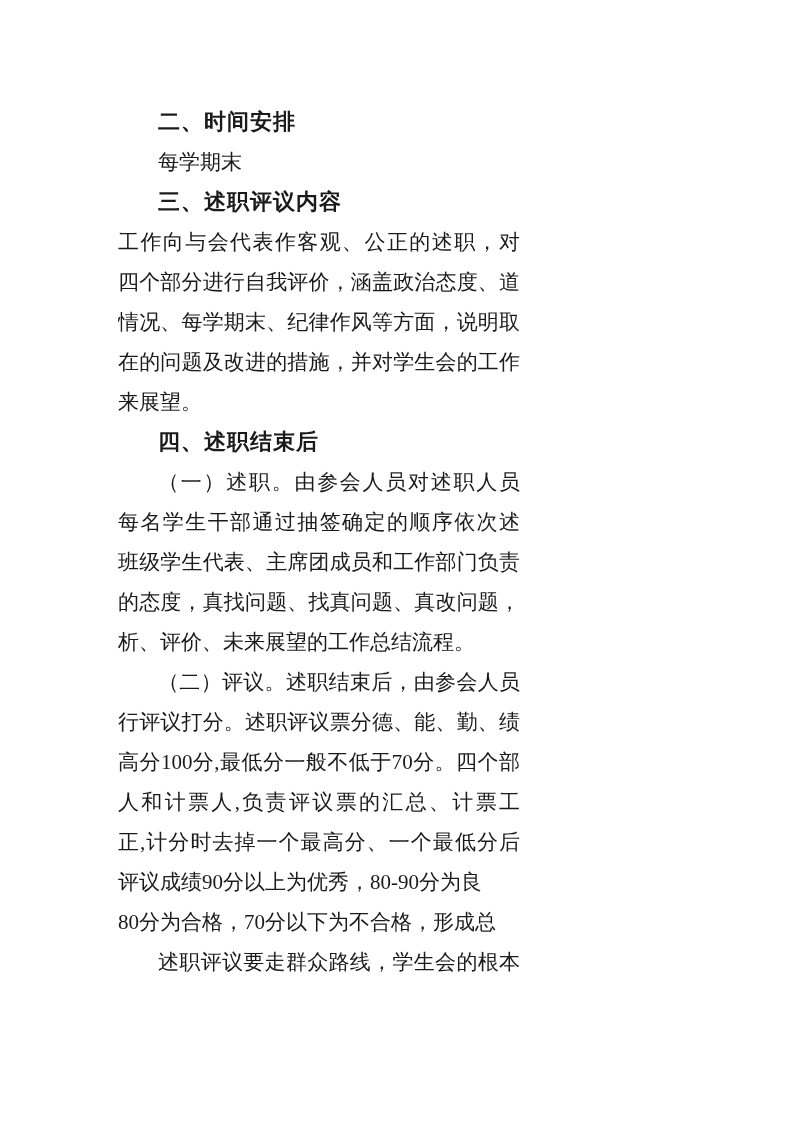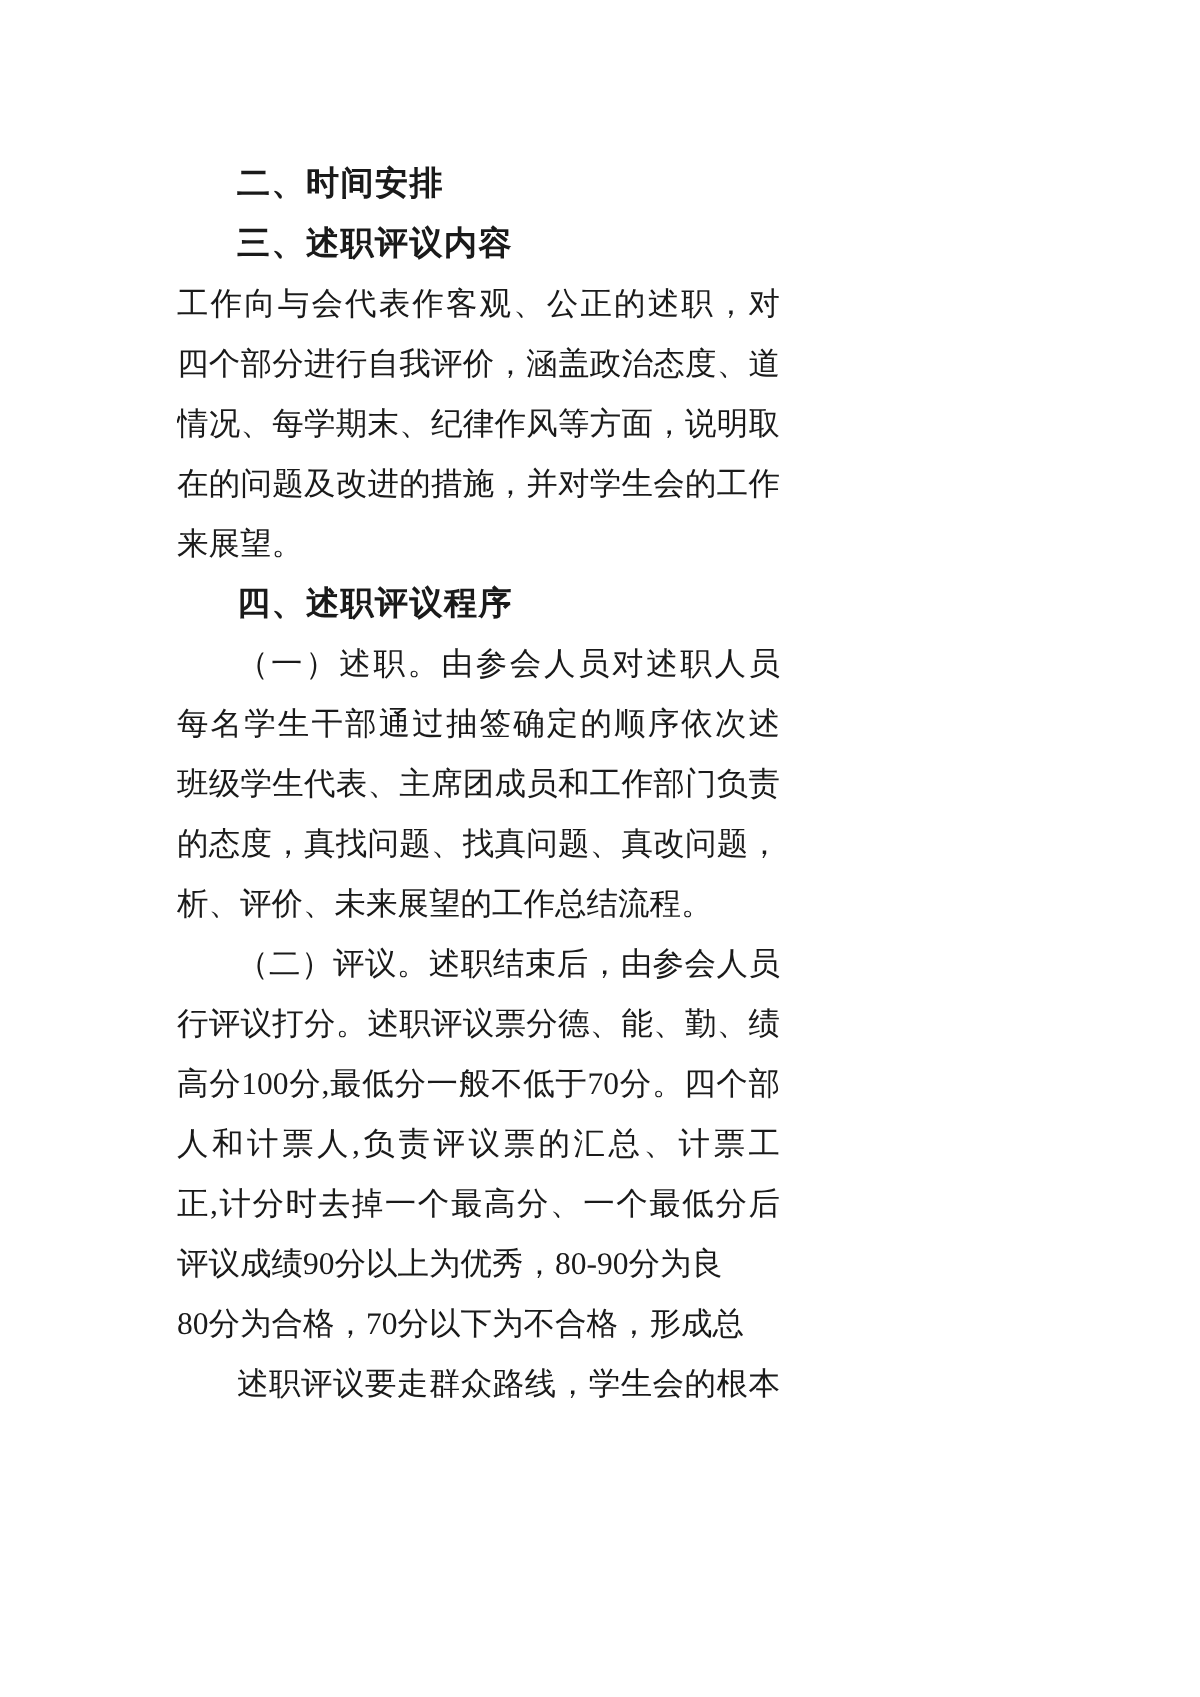--- a/index.html
+++ b/index.html
@@ -44,29 +44,32 @@
   .line.justify {
     text-align: justify;
     text-align-last: justify;
   }
 </style>
 </head>
 <body>
 
 <div class="page" style="background: rgb(255, 255, 255); color: rgb(26, 26, 26);">
     <div class="heading">二、时间安排</div>
+    <div class="para">
+      <div class="line indent">每学期末</div>
+    </div>
     <div class="heading">三、述职评议内容</div>
     <div class="para">
       <div class="line justify">工作向与会代表作客观、公正的述职，对德、能、勤、绩</div>
       <div class="line justify">四个部分进行自我评价，涵盖政治态度、道德品行、学习</div>
       <div class="line justify">情况、每学期末、纪律作风等方面，说明取得的成绩、存</div>
       <div class="line justify">在的问题及改进的措施，并对学生会的工作提出意见和未</div>
       <div class="line">来展望。</div>
     </div>
-    <div class="heading">四、述职评议程序</div>
+    <div class="heading">四、述职结束后</div>
     <div class="para">
       <div class="line justify indent">（一）述职。由参会人员对述职人员进、团委、各</div>
       <div class="line justify">每名学生干部通过抽签确定的顺序依次述职，以从严从实</div>
       <div class="line justify">班级学生代表、主席团成员和工作部门负责人共同参加。</div>
       <div class="line justify">的态度，真找问题、找真问题、真改问题，形成总结、分</div>
       <div class="line">析、评价、未来展望的工作总结流程。</div>
     </div>
     <div class="para">
       <div class="line justify indent">（二）评议。述职结束后，由参会人员对述职人员进</div>
       <div class="line justify">行评议打分。述职评议票分德、能、勤、绩四项内容，最</div>

